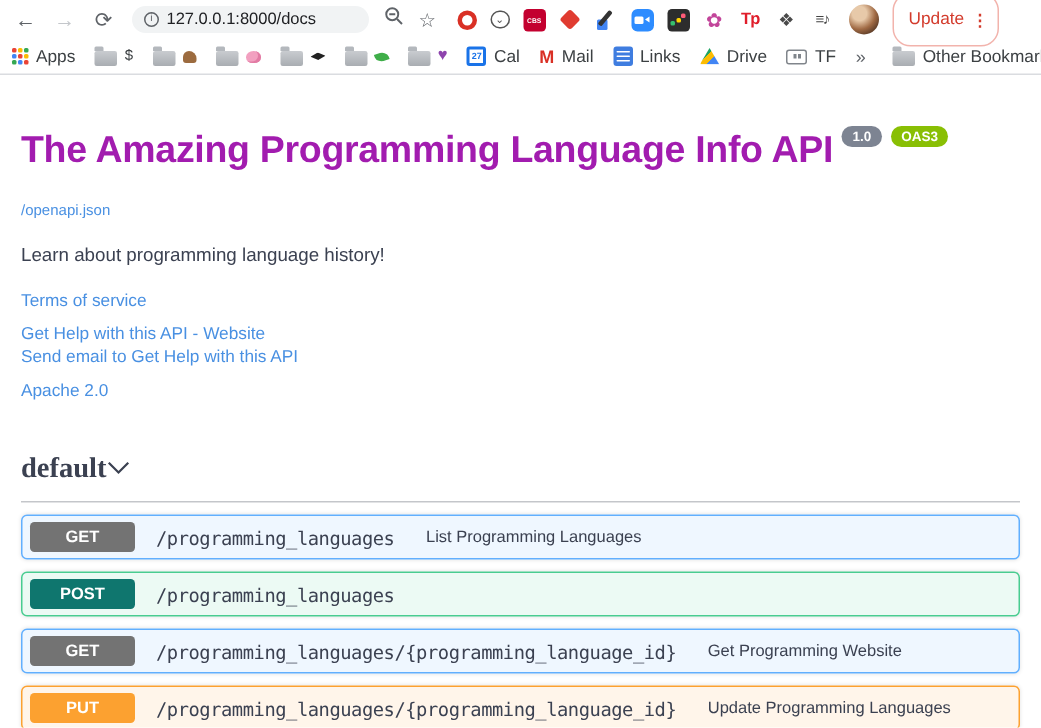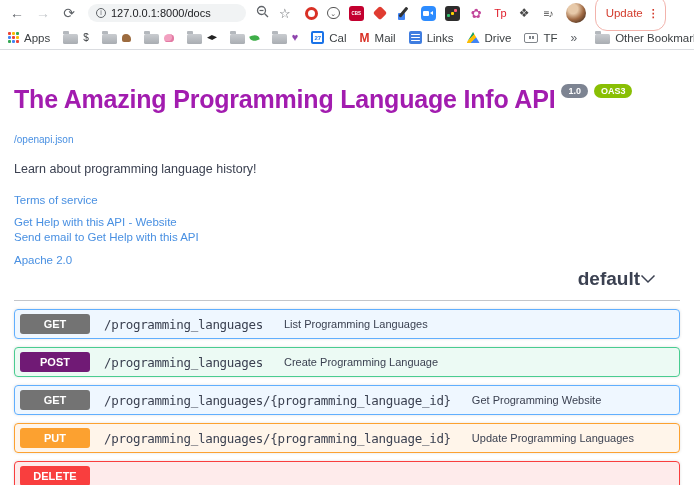--- a/index.html
+++ b/index.html
@@ -32,21 +32,21 @@
   .ext-dropper::after { content:""; position:absolute; left:5px; top:0; width:2.5px; height:12px;
     background:#333; transform:rotate(40deg); border-radius:1px; }
   .ext-zoom { background:#2d8cff; border-radius:4px; }
   .ext-zoom::before { content:""; width:6px; height:5px; background:#fff; border-radius:1px; margin-right:1px; }
   .ext-zoom::after { content:""; width:0; height:0; border-top:2.5px solid transparent;
     border-bottom:2.5px solid transparent; border-right:3px solid #fff; }
   .ext-dark { background:#2d2d2d; border-radius:3px; }
   .ext-dark::after { content:""; width:3px; height:3px; background:#ffd400; border-radius:1px;
     box-shadow:-4px 2px 0 #35c06e, 3px -3px 0 #ff5b77; }
   .ext-flower { color:#c2459a; font-size:13px; }
-  .ext-tp { color:#e01e2b; font-weight:normal; font-size:11px; letter-spacing:-0.5px; }
+  .ext-tp { color:#e01e2b; font-weight:bold; font-size:11px; letter-spacing:-0.5px; }
   .ext-puzzle { color:#4a4a4a; font-size:12px; }
   .ext-music { color:#444; font-size:10px; letter-spacing:-1px; }
   .avatar { width:20px; height:20px; border-radius:50%; margin-left:10px; flex:none; cursor:pointer;
     background:radial-gradient(circle at 35% 30%, #e7c9a9 0 25%, #a06a44 55%, #2e1d14 95%); }
   .update-pill { margin-left:9px; border:1.5px solid #f2b3ac; border-radius:12px; height:36px;
     display:flex; align-items:center; padding:0 6px 0 10px; cursor:pointer; gap:5px; }
   .update-pill .label { color:#d33b2c; font-size:11.5px; }
   .update-pill .dots { color:#d33b2c; font-size:11px; font-weight:bold; }
 
   
@@ -88,34 +88,34 @@
   .page { padding:34px 14px 0; }
   .api-title { font-size:25px; font-weight:bold; color:#a21caf; letter-spacing:-0.2px; }
   .badge { display:inline-block; font-size:9px; font-weight:bold; color:#fff; border-radius:10px;
     padding:2px 7px; vertical-align:14px; margin-left:6px; letter-spacing:0; }
   .spec-link { display:inline-block; margin-top:20px; font-size:10px; color:#4990e2; text-decoration:none; }
   .descr { margin-top:15px; font-size:12.5px; color:#3b4151; }
   .api-link { color:#4990e2; font-size:11.5px; text-decoration:none; display:inline-block; }
   .link-terms { margin-top:14px; }
   .link-group { margin-top:6px; line-height:14px; }
   .link-license { margin-top:6px; margin-bottom:0; }
-  .section-head { display:flex; align-items:center; justify-content:flex-end;
-    padding:0 24px 10px 0; border-bottom:1px solid rgba(59,65,81,.3); cursor:pointer; }
+  .section-head { margin-top:33px; display:flex; align-items:center; justify-content:flex-start;
+    padding:0 24px 10px 0; border-bottom:1px solid rgba(59,65,81,.3); cursor:pointer;font-family:Liberation Serif, serif; }
   .section-title { font-size:19px; font-weight:bold; color:#3b4151; }
   .opblock { height:30px; border-radius:4px; margin-top:8px; display:flex; align-items:center;
     padding-left:5px; box-shadow:0 0 3px rgba(0,0,0,.12); cursor:pointer; }
   .opblock:first-of-type { margin-top:6px; }
   .op-get    { border:1px solid #61affe; background:rgba(97,175,254,.1); }
   .op-post   { border:1px solid #49cc90; background:rgba(73,204,144,.1); }
   .op-put    { border:1px solid #fca130; background:rgba(252,161,48,.1); }
   .op-delete { border:1px solid #f93e3e; background:rgba(249,62,62,.1); }
   .method-btn { width:70px; height:20px; border-radius:3px; color:#fff; font-weight:bold;
     font-size:11px; text-align:center; line-height:20px; flex:none; }
   .op-get .method-btn { background:#737373; }
-  .op-post .method-btn { background:#701a75; }
+  .op-post .method-btn { background:#0f766e; }
   .op-put .method-btn { background:#fca130; }
   .op-delete .method-btn { background:#f93e3e; }
   .op-path { margin-left:14px; font-family:"DejaVu Sans Mono","Liberation Mono",monospace;
     font-weight:normal; font-size:12.5px; color:#3b4151; letter-spacing:-0.3px; }
   .op-summary { margin-left:21px; font-size:11px; color:#3b4151; }
 </style>
 </head>
 <body>
 
 <div class="toolbar">
@@ -254,21 +254,20 @@
   </div>
 
   <div class="opblock op-get">
     <span class="method-btn">GET</span>
     <span class="op-path">/programming_languages</span>
     <span class="op-summary">List Programming Languages</span>
   </div>
   <div class="opblock op-post">
     <span class="method-btn">POST</span>
     <span class="op-path">/programming_languages</span>
-    <span class="op-summary">Create Programming Language</span>
   </div>
   <div class="opblock op-get">
     <span class="method-btn">GET</span>
     <span class="op-path">/programming_languages/{programming_language_id}</span>
     <span class="op-summary">Get Programming Website</span>
   </div>
   <div class="opblock op-put">
     <span class="method-btn">PUT</span>
     <span class="op-path">/programming_languages/{programming_language_id}</span>
     <span class="op-summary">Update Programming Languages</span>

